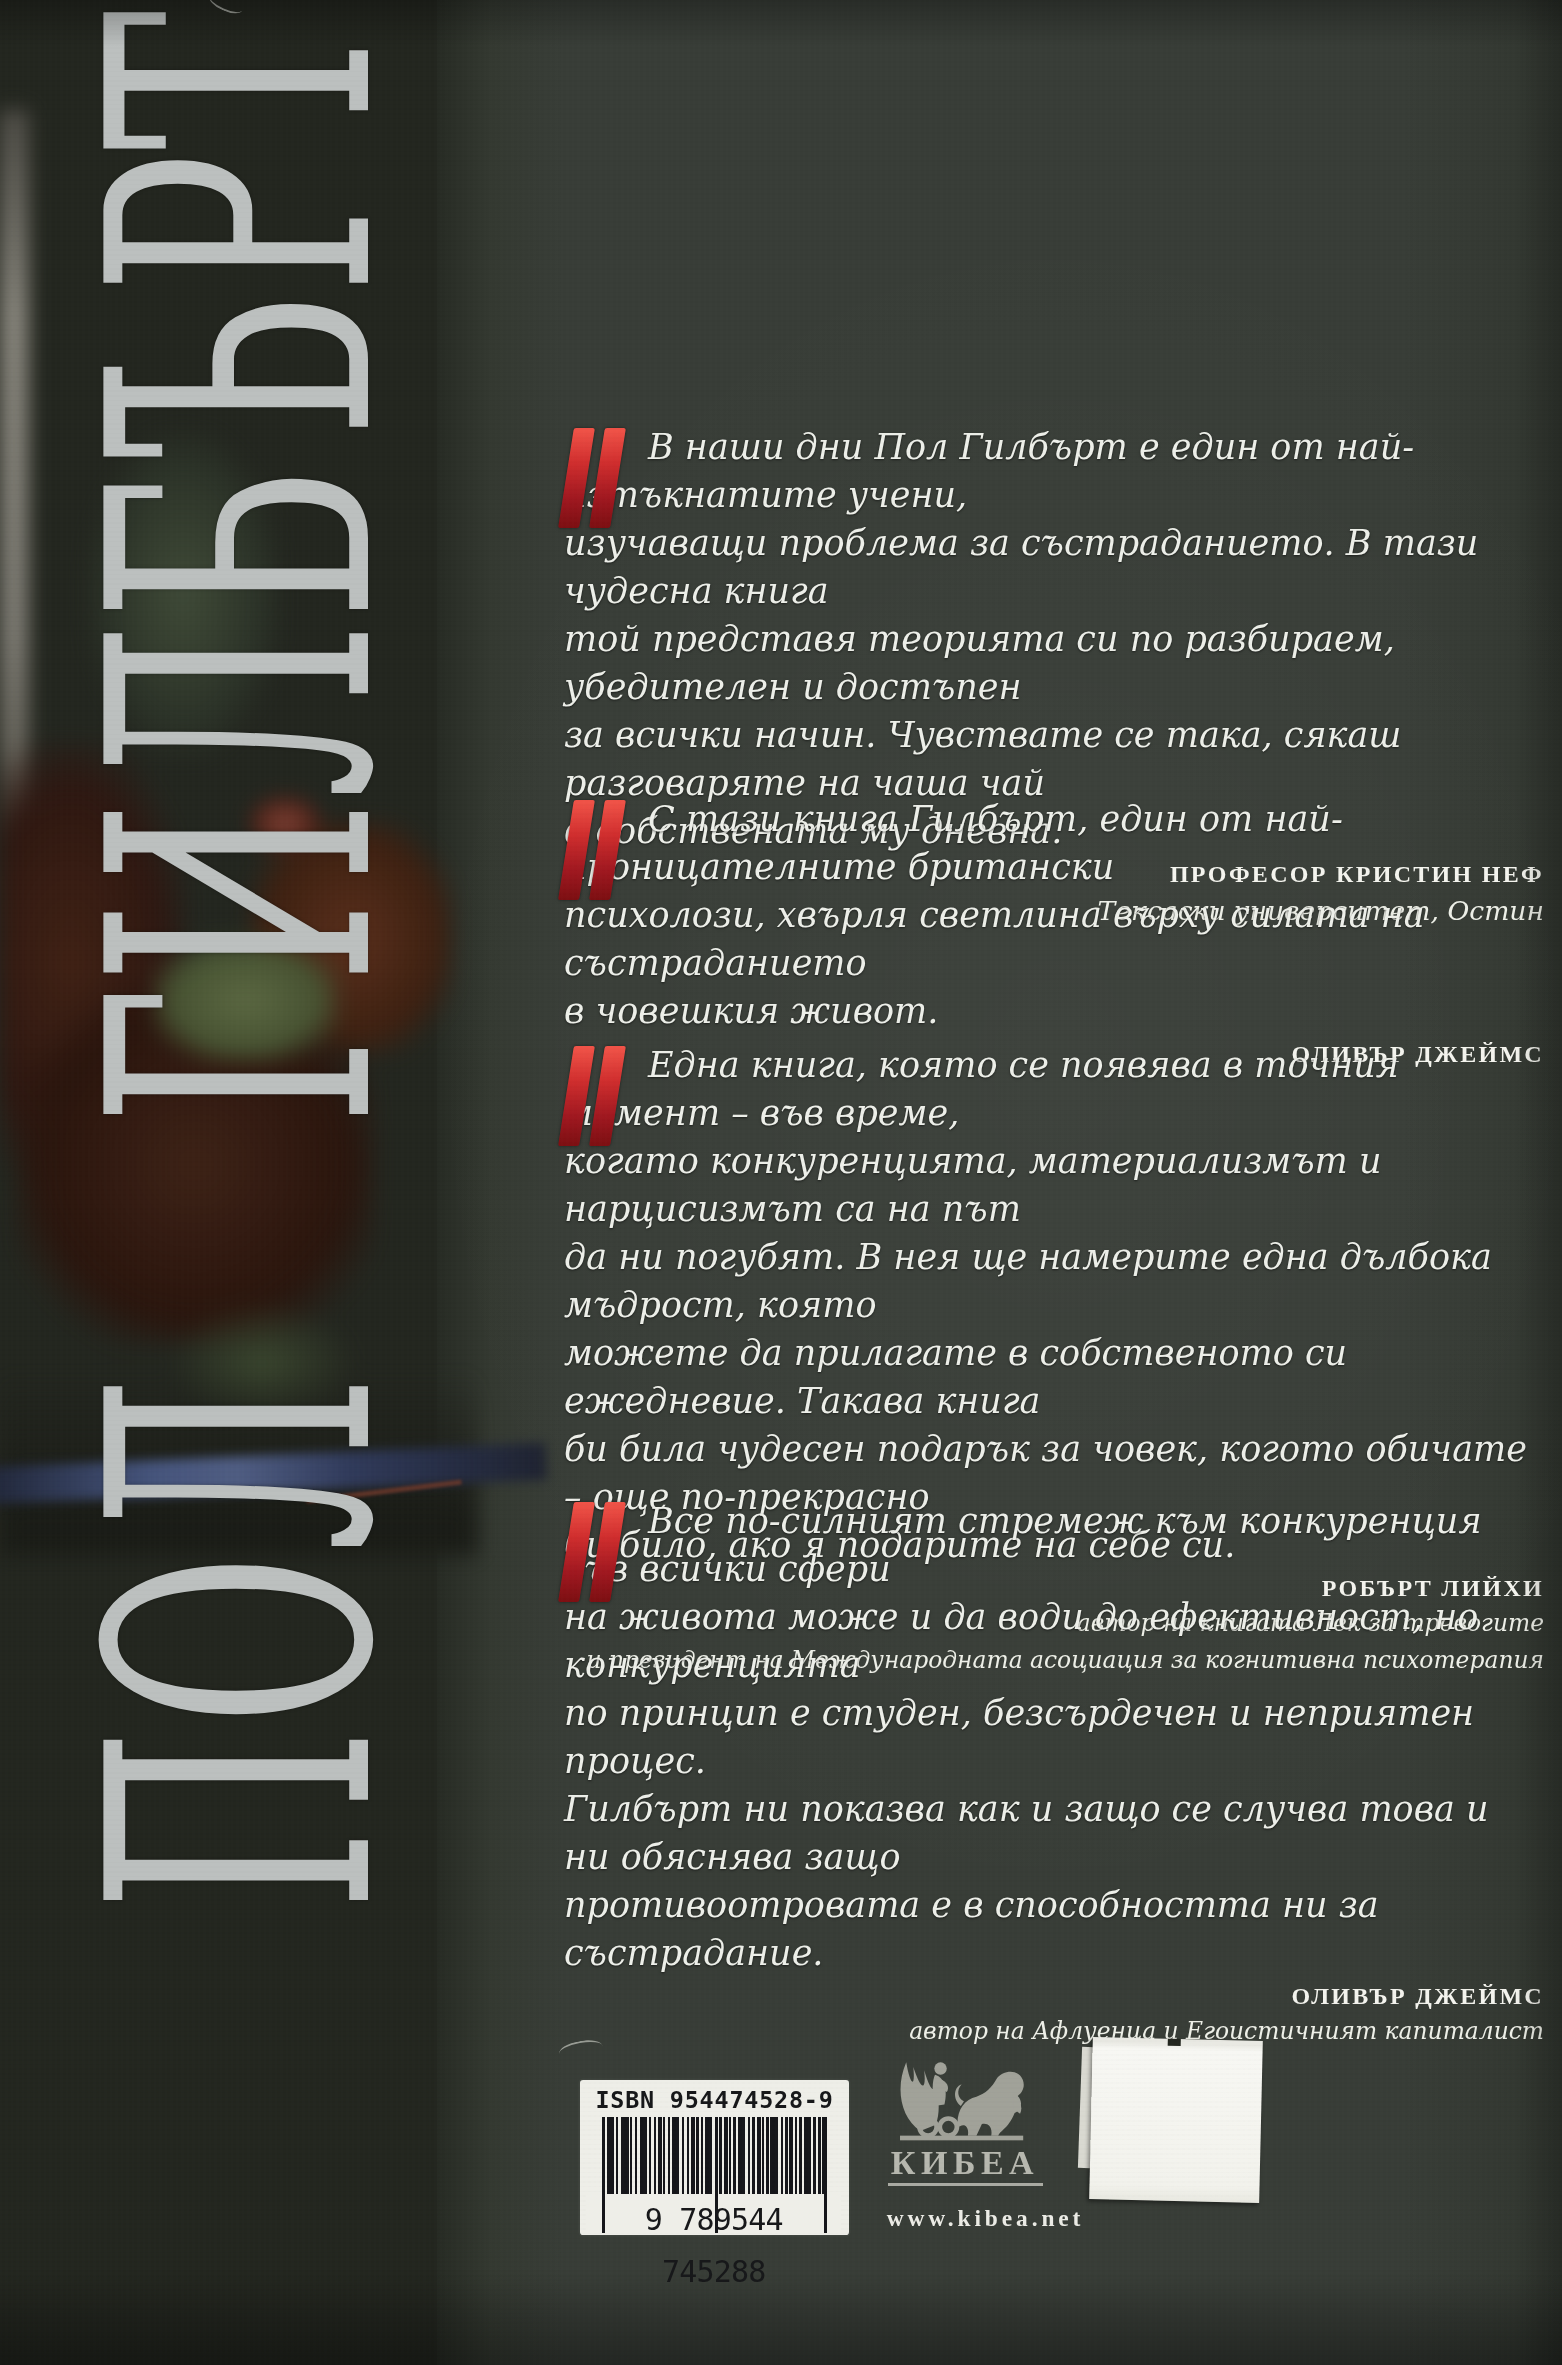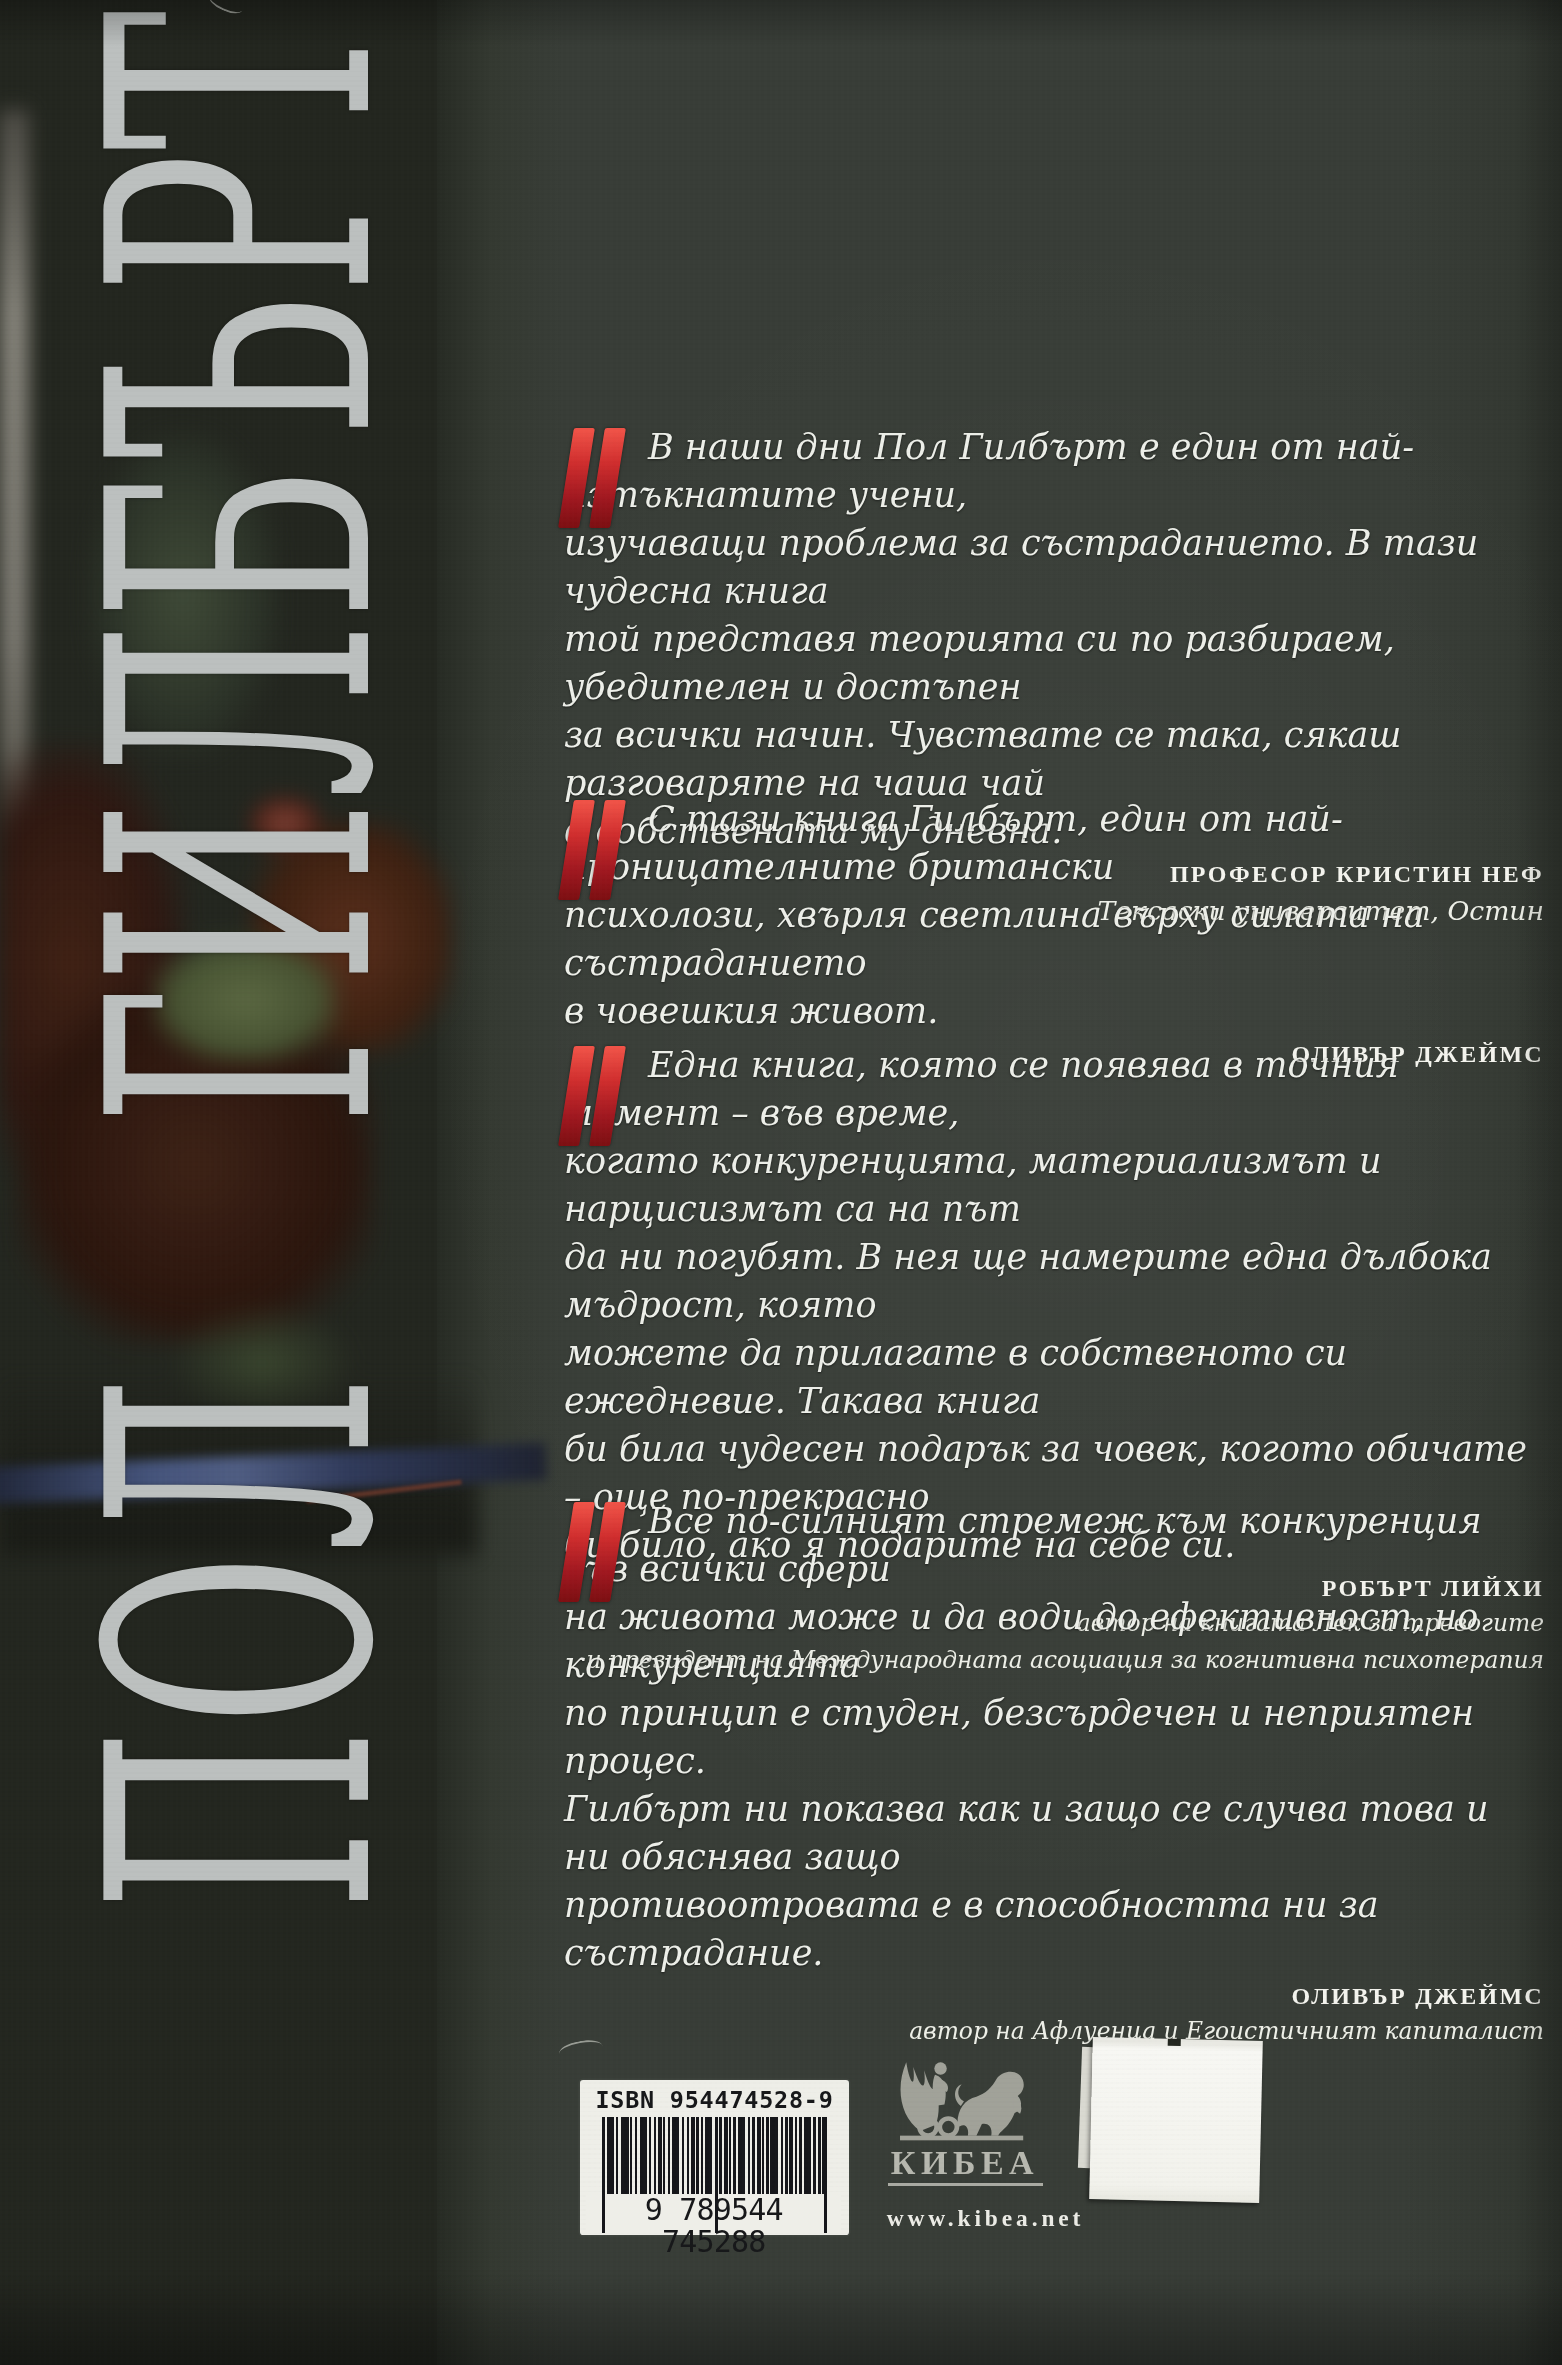--- a/index.html
+++ b/index.html
@@ -82,21 +82,21 @@
   .isbn-line{position:absolute;top:6.2px;left:0;right:0;text-align:center;
     font-size:23.4px;letter-spacing:0.8px;font-weight:700;}
   .bars{position:absolute;left:22px;top:37px;width:225px;height:78px;
     background:
       repeating-linear-gradient(90deg,#15161a 0 2.3px,transparent 2.3px 4.7px),
       repeating-linear-gradient(90deg,transparent 0 7px,#15161a 7px 11px,transparent 11px 16.4px),
       repeating-linear-gradient(90deg,transparent 0 20.3px,#15161a 20.3px 22.7px,transparent 22.7px 37px);}
   .bars i{position:absolute;top:0;width:3.1px;height:116px;background:#15161a;}
   .g1{left:0;} .g2{left:50%;} .g3{right:0;}
   .bdigits{position:absolute;left:6.2px;right:7.8px;top:114px;height:36px;background:#eeeee8;
-    font-size:30px;letter-spacing:-0.8px;text-align:center;line-height:32px;z-index:1;}
+    font-size:30px;letter-spacing:-0.8px;text-align:center;line-height:52px;z-index:1;}
   .bars i{z-index:2;}
 
   
   .publisher{position:absolute;left:862px;top:2053px;width:206px;
     display:flex;flex-direction:column;align-items:center;color:#b4b5ac;}
   .pub-graphic{margin-bottom:0;opacity:.92;}
   .pub-name{font-family:"Liberation Serif",serif;font-weight:700;font-size:34px;
     letter-spacing:5.5px;line-height:36px;color:#b7b8af;}
   .pub-underline{width:155px;height:2.3px;background:#a9aaa2;margin-top:2.3px;}
   .pub-site{margin-top:19px;margin-left:41px;font-family:"Liberation Serif",serif;

